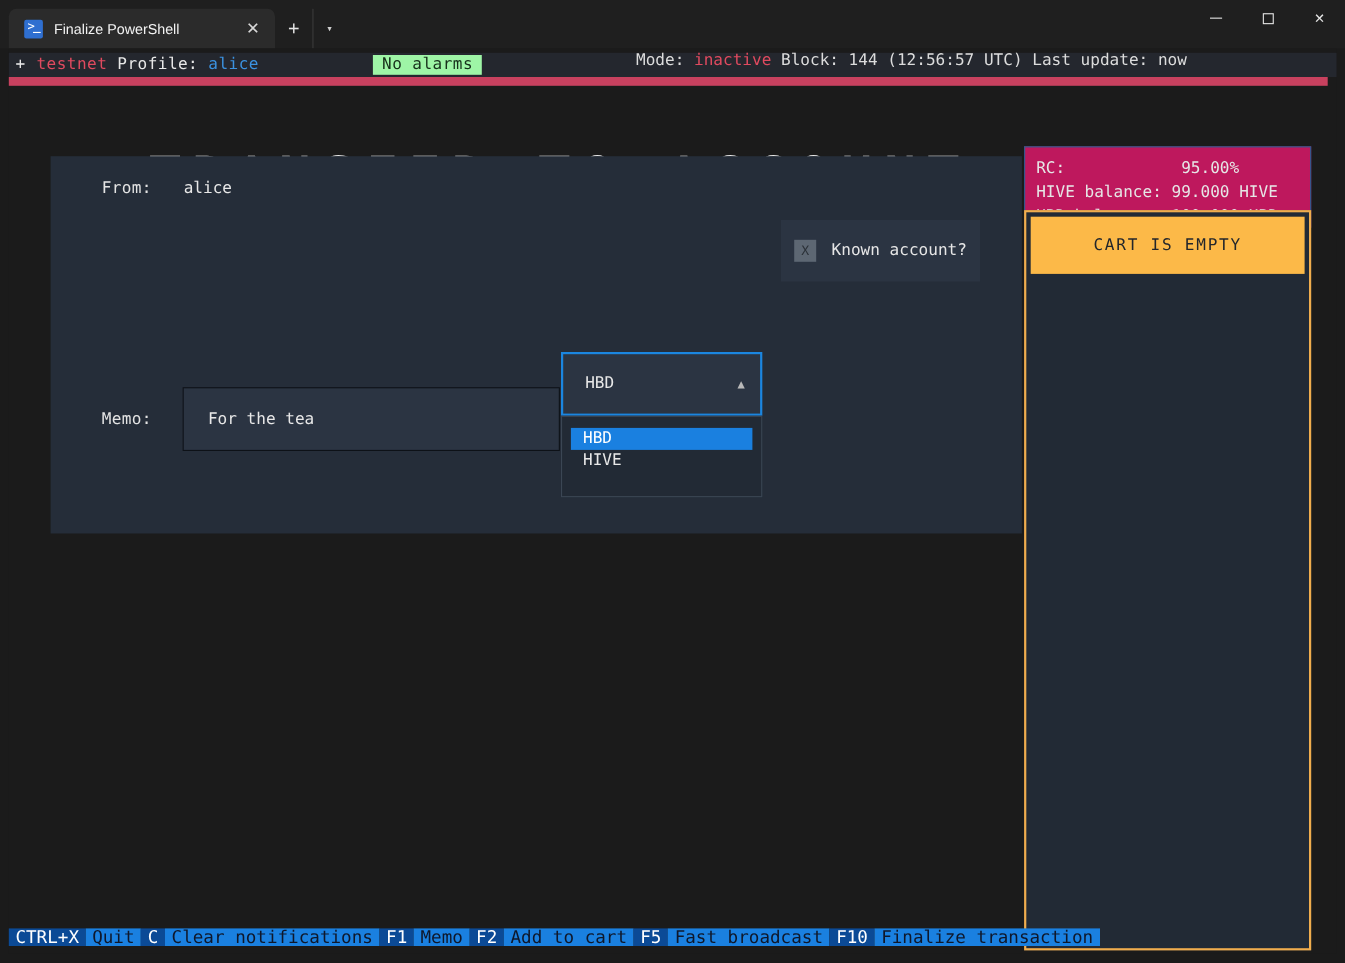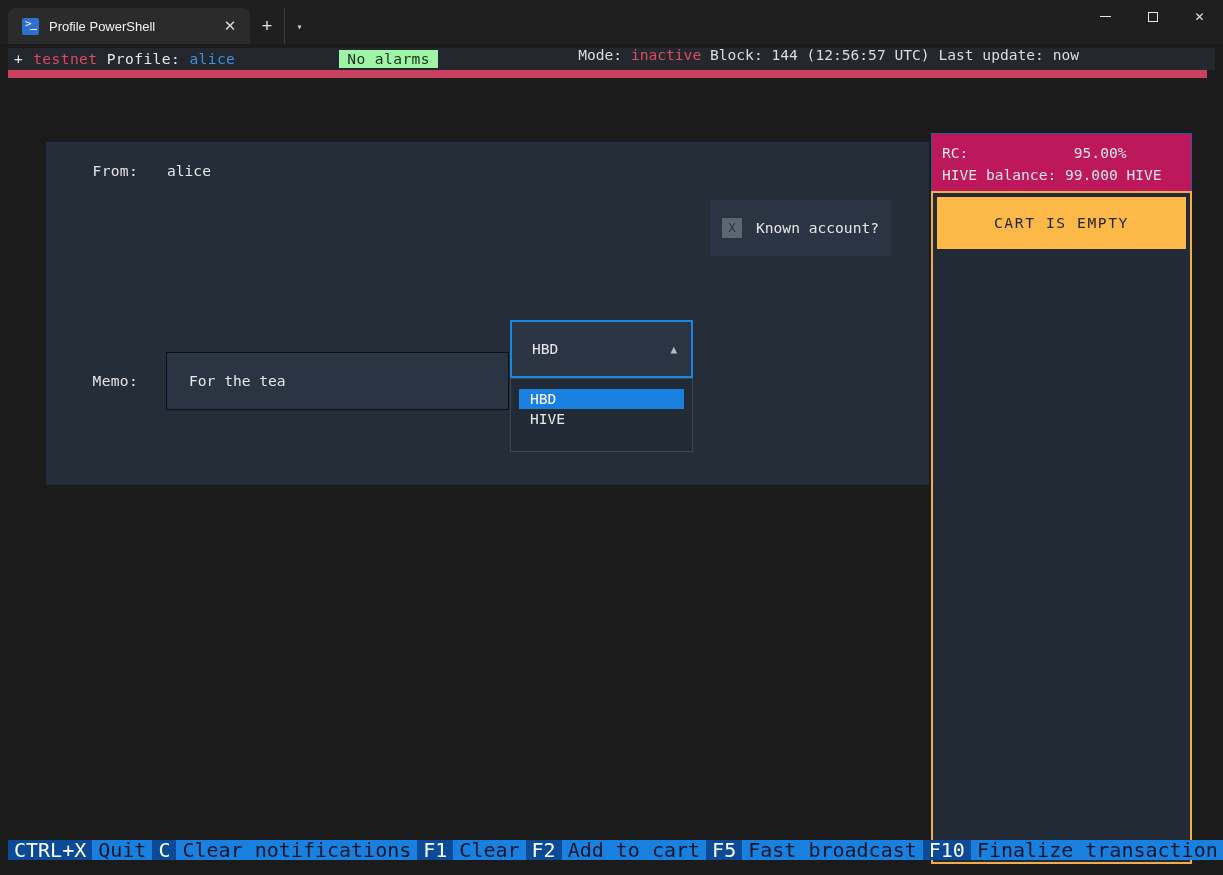--- a/index.html
+++ b/index.html
@@ -174,40 +174,40 @@
   }
   #cart-banner {
     height: 52px; background: #fcb948; color: #23262b;
     display: flex; align-items: center; justify-content: center;
     font-size: 14.6px; letter-spacing: 1.6px;
   }
 
   
   #footer {
     position: absolute; left: 0; bottom: 7px; width: 1199px; height: 21px;
-    display: flex; align-items: flex-end; font-size: 20px; white-space: pre;
+    display: flex; align-items: flex-end; font-size: 16px; white-space: pre;
   }
   .fk-key {
     background: #0b4a96; color: #ffffff; display: flex; align-items: center;
     padding: 0 6px; cursor: pointer;
   }
   .fk-label {
     background: #1a80e0; color: #0f172a; display: flex; align-items: center;
     padding: 0 6px; cursor: pointer;
   }
   #footer-filler { background: #1a80e0; flex: 1 1 auto; }
 </style>
 </head>
 <body>
 
 <div id="window-chrome">
   <div id="tab-strip">
     <div id="ps-tab">
       <span id="ps-icon"></span>
-      <span id="ps-tab-title">Profile PowerShell</span>
+      <span id="ps-tab-title">Finalize PowerShell</span>
       <span id="tab-close">✕</span>
     </div>
     <div id="new-tab-btn">+</div>
     <div id="tab-dropdown-btn">▾</div>
   </div>
   <div id="win-controls">
     <div class="win-btn">
         <span class="minus"></span>
       </div>
     <div class="win-btn">
@@ -277,21 +277,21 @@
   <div id="cart-panel">
     <div id="cart-banner">CART IS EMPTY</div>
   </div>
 
   <div id="footer">
     <span class="fk-key">CTRL+X</span>
     <span class="fk-label">Quit</span>
     <span class="fk-key">C</span>
     <span class="fk-label">Clear notifications</span>
     <span class="fk-key">F1</span>
-    <span class="fk-label">Clear</span>
+    <span class="fk-label">Memo</span>
     <span class="fk-key">F2</span>
     <span class="fk-label">Add to cart</span>
     <span class="fk-key">F5</span>
     <span class="fk-label">Fast broadcast</span>
     <span class="fk-key">F10</span>
     <span class="fk-label">Finalize transaction</span>
     <span id="footer-filler"></span>
   </div>
 
 </div>

